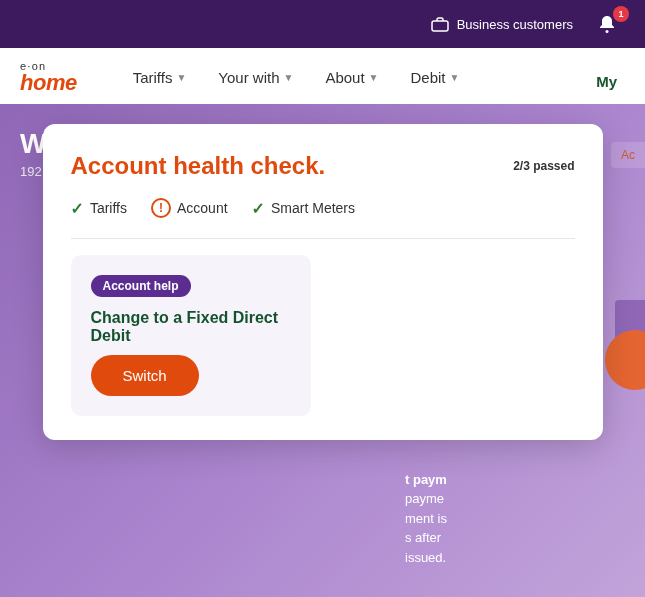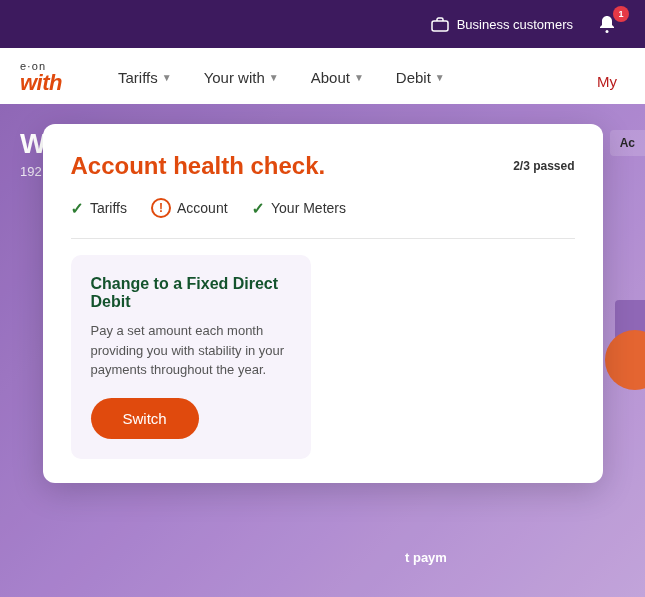--- a/index.html
+++ b/index.html
@@ -109,22 +109,22 @@
       color: #333;
       font-weight: 500;
     }
     .chevron-down {
       font-size: 10px;
       color: #888;
     }
     .nav-my {
       margin-left: auto;
       font-size: 15px;
-      color: #b91c1c;
-      font-weight: 400;
+      color: #14532d;
+      font-weight: 700;
       cursor: pointer;
       padding: 0 8px;
       margin-top: 8px;
     }
 
     
     .bg-content {
       background: linear-gradient(135deg, #7c4daa 0%, #9b6ec5 50%, #b894d4 100%);
       position: absolute;
       top: 104px;
@@ -139,27 +139,26 @@
       font-weight: 700;
     }
     .bg-address {
       color: rgba(255,255,255,0.85);
       font-size: 13px;
       margin-top: 4px;
     }
     .account-tag {
       position: absolute;
       right: 0;
-      top: 130px;
+      top: 142px;
       background: rgba(255,255,255,0.15);
-      color: #000000;
+      color: #c2410c;
       font-size: 12px;
       padding: 6px 10px;
       border-radius: 4px 0 0 4px;
-      font-weight: bold;
     }
     .orange-circle {
       position: absolute;
       right: -20px;
       top: 330px;
       width: 60px;
       height: 60px;
       background: #e04a0d;
       border-radius: 50%;
     }
@@ -326,21 +325,21 @@
       <circle cx="10" cy="17.5" r="1.5" fill="white"></circle>
     </svg>
     <div class="notif-badge">1</div>
   </div>
 </div>
 
 <div class="nav-bar">
   <div class="logo">
     <div class="logo-text">
       <span class="logo-eon">e·on</span>
-      <span class="logo-next">with</span>
+      <span class="logo-next">home</span>
     </div>
   </div>
   <div class="nav-items">
     <div class="nav-item">
       <span>Tariffs</span>
       <span class="chevron-down">▼</span>
     </div>
     <div class="nav-item">
       <span>Your with</span>
       <span class="chevron-down">▼</span>
@@ -363,45 +362,46 @@
   <div class="bg-title">Wc</div>
   <div class="bg-address">192 G...</div>
 </div>
 
 <div class="account-tag">Ac</div>
 <div class="purple-button-partial"></div>
 <div class="orange-circle"></div>
 
 <div class="bottom-right">
   <div style="font-weight:600;">t paym</div>
+  <div>payme<br>ment is<br>s after<br>issued.</div>
 </div>
 
 <div class="modal-overlay">
   <div class="modal">
     <div class="modal-header">
       <div class="modal-title">Account health check.</div>
       <div class="modal-score">2/3 passed</div>
     </div>
 
     <div class="check-items">
       <div class="check-item">
         <span class="check-pass">✓</span>
         <span>Tariffs</span>
       </div>
       <div class="check-item">
         <span class="check-warn">!</span>
         <span>Account</span>
       </div>
       <div class="check-item">
         <span class="check-pass">✓</span>
-        <span>Your Meters</span>
+        <span>Smart Meters</span>
       </div>
     </div>
 
     <hr class="modal-divider">
 
     <div class="card">
+      <span class="card-tag">Account help</span>
       <div class="card-title">Change to a Fixed Direct Debit</div>
-      <div class="card-desc">Pay a set amount each month providing you with stability in your payments throughout the year.</div>
       <button class="switch-btn">Switch</button>
     </div>
   </div>
 </div>
 
 </body></html>

